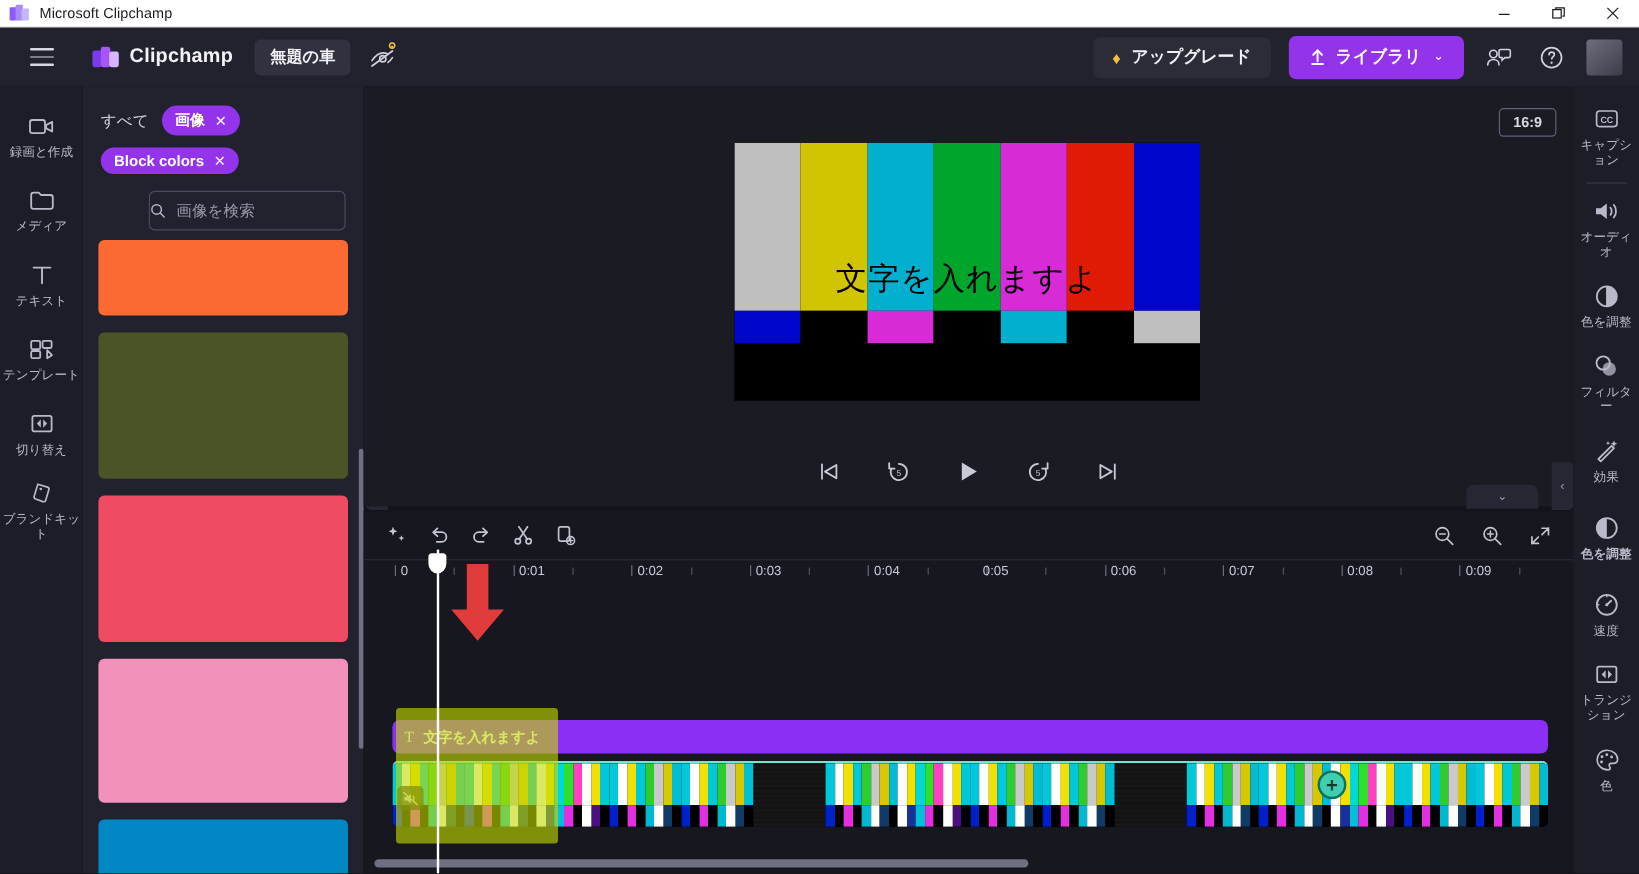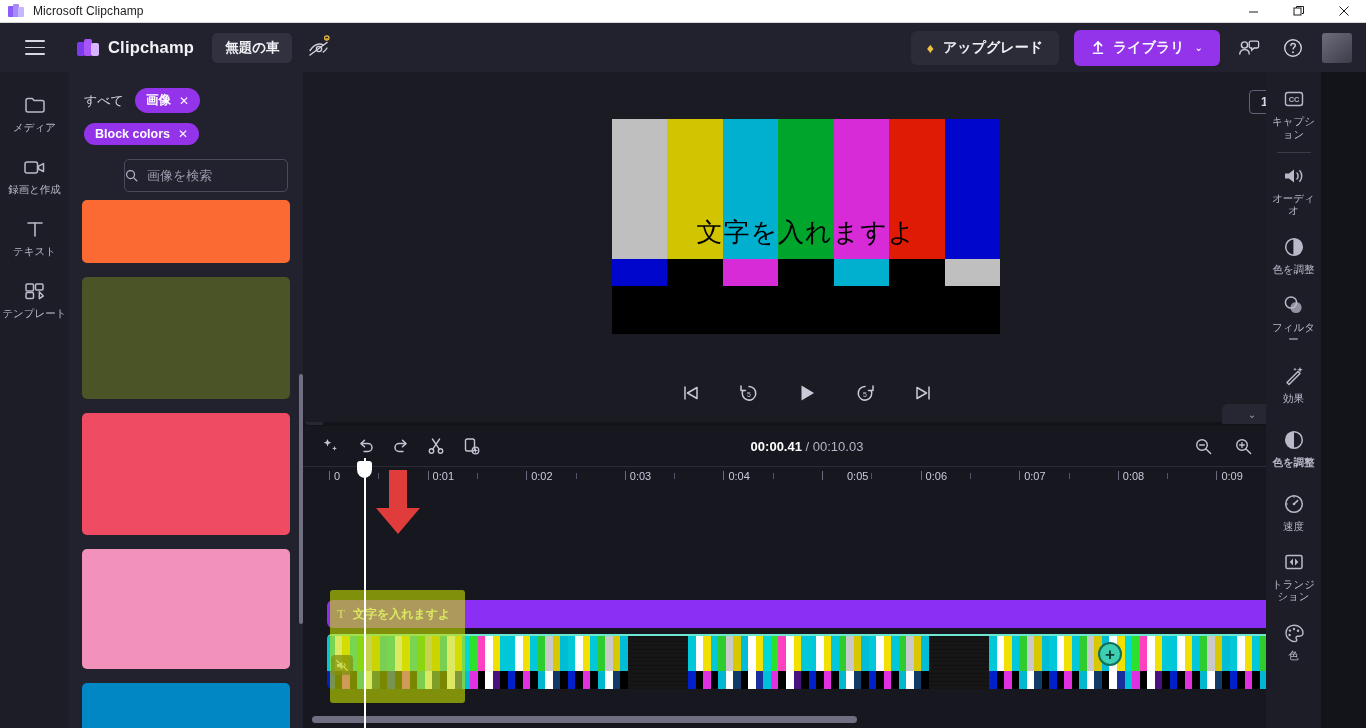--- a/index.html
+++ b/index.html
@@ -311,35 +311,35 @@
         <circle cx="11" cy="15.3" r="0.95" fill="#d0d0de"></circle>
       </svg>
     </div>
     <div class="avatar"></div>
   </div>
 
   <div class="rail">
 
     <div class="rail-item">
       <div class="rail-ico">
-        <svg width="24" height="22" viewBox="0 0 24 22">
-          <path d="M3 6.5c0-1.1.9-2 2-2h4.3l1.8 2H19c1.1 0 2 .9 2 2v7.5c0 1.1-.9 2-2 2H5c-1.1 0-2-.9-2-2z" fill="none" stroke="currentColor" stroke-width="1.5" stroke-linejoin="round"></path>
-        </svg>
-      </div>
-      <div class="rail-label">メディア</div>
-    </div>
-
-    <div class="rail-item">
-      <div class="rail-ico">
         <svg width="26" height="20" viewBox="0 0 26 20">
           <rect x="3" y="5" width="12.5" height="11" rx="2" fill="none" stroke="currentColor" stroke-width="1.5"></rect>
           <path d="M16.5 9.2l5-2.6v8l-5-2.6z" fill="none" stroke="currentColor" stroke-width="1.5" stroke-linejoin="round"></path>
         </svg>
       </div>
       <div class="rail-label">録画と作成</div>
+    </div>
+
+    <div class="rail-item">
+      <div class="rail-ico">
+        <svg width="24" height="22" viewBox="0 0 24 22">
+          <path d="M3 6.5c0-1.1.9-2 2-2h4.3l1.8 2H19c1.1 0 2 .9 2 2v7.5c0 1.1-.9 2-2 2H5c-1.1 0-2-.9-2-2z" fill="none" stroke="currentColor" stroke-width="1.5" stroke-linejoin="round"></path>
+        </svg>
+      </div>
+      <div class="rail-label">メディア</div>
     </div>
 
 
     <div class="rail-item">
       <div class="rail-ico">
         <svg width="22" height="22" viewBox="0 0 22 22">
           <line x1="4" y1="5" x2="18" y2="5" stroke="currentColor" stroke-width="1.6" stroke-linecap="round"></line>
           <line x1="11" y1="5" x2="11" y2="18" stroke="currentColor" stroke-width="1.6" stroke-linecap="round"></line>
         </svg>
       </div>
@@ -351,21 +351,40 @@
         <svg width="24" height="22" viewBox="0 0 24 22">
           <rect x="3" y="4" width="7.5" height="7" rx="1.2" fill="none" stroke="currentColor" stroke-width="1.5"></rect>
           <rect x="3" y="12.5" width="7.5" height="6" rx="1.2" fill="none" stroke="currentColor" stroke-width="1.5"></rect>
           <rect x="12.5" y="4" width="7.5" height="6" rx="1.2" fill="none" stroke="currentColor" stroke-width="1.5"></rect>
           <path d="M16.3 11.8l4 4.2-4 2.6z" fill="none" stroke="currentColor" stroke-width="1.5" stroke-linejoin="round"></path>
         </svg>
       </div>
       <div class="rail-label">テンプレート</div>
     </div>
 
-
+    <div class="rail-item">
+      <div class="rail-ico">
+        <svg width="24" height="20" viewBox="0 0 24 20">
+          <rect x="4" y="3.5" width="16" height="13" rx="1.6" fill="none" stroke="currentColor" stroke-width="1.5"></rect>
+          <path d="M11 6.5l-3.3 3.5L11 13.5z" fill="currentColor"></path>
+          <path d="M13 6.5l3.3 3.5L13 13.5z" fill="currentColor"></path>
+        </svg>
+      </div>
+      <div class="rail-label">切り替え</div>
+    </div>
+
+    <div class="rail-item">
+      <div class="rail-ico">
+        <svg width="24" height="22" viewBox="0 0 24 22">
+          <path d="M8.5 3.5l8 2.4c1 .3 1.5 1.3 1.2 2.3l-2.6 8.6c-.3 1-1.4 1.5-2.4 1.2l-6-2.1c-1-.4-1.5-1.4-1.2-2.4l2.6-8.6c.3-1 .4-1.7.4-1.4z" fill="none" stroke="currentColor" stroke-width="1.4" stroke-linejoin="round"></path>
+          <circle cx="11" cy="7.5" r="1.1" fill="currentColor"></circle>
+        </svg>
+      </div>
+      <div class="rail-label">ブランドキット</div>
+    </div>
 
   </div>
 
   <div class="library">
     <div class="chips">
       <div class="chip-plain">すべて</div>
       <div class="chip">
         <span>画像</span>
         <span class="x">✕</span>
       </div>
@@ -514,23 +533,20 @@
           </svg>
         </div>
         <div class="tl-btn">
           <svg width="20" height="20" viewBox="0 0 20 20">
             <rect x="4.5" y="3" width="9" height="12" rx="1.8" fill="none" stroke="#c3c3d2" stroke-width="1.4"></rect>
             <circle cx="14.5" cy="14.5" r="3.3" fill="none" stroke="#c3c3d2" stroke-width="1.3"></circle>
             <line x1="14.5" y1="12.8" x2="14.5" y2="16.2" stroke="#c3c3d2" stroke-width="1.2" stroke-linecap="round"></line>
             <line x1="12.8" y1="14.5" x2="16.2" y2="14.5" stroke="#c3c3d2" stroke-width="1.2" stroke-linecap="round"></line>
           </svg>
         </div>
-      </div>
-      <div class="tl-time">
-        <b>00:00.41</b><span> / </span><span>00:10.03</span>
       </div>
       <div class="tl-right">
         <div class="tl-btn">
           <svg width="19" height="19" viewBox="0 0 19 19">
             <circle cx="8" cy="8" r="5.3" fill="none" stroke="#c3c3d2" stroke-width="1.4"></circle>
             <line x1="12" y1="12" x2="16.6" y2="16.6" stroke="#c3c3d2" stroke-width="1.4" stroke-linecap="round"></line>
             <line x1="5.6" y1="8" x2="10.4" y2="8" stroke="#c3c3d2" stroke-width="1.3" stroke-linecap="round"></line>
           </svg>
         </div>
         <div class="tl-btn">
@@ -560,21 +576,21 @@
         <div class="tick" style="left: 223.2px;"></div>
         <div class="tlabel" style="left: 228.2px;">0:02</div>
         <div class="tick sub" style="left: 272.5px;"></div>
         <div class="tick" style="left: 321.8px;"></div>
         <div class="tlabel" style="left: 326.8px;">0:03</div>
         <div class="tick sub" style="left: 371.1px;"></div>
         <div class="tick" style="left: 420.4px;"></div>
         <div class="tlabel" style="left: 425.4px;">0:04</div>
         <div class="tick sub" style="left: 469.7px;"></div>
         <div class="tick" style="left: 519px;"></div>
-        <div class="tlabel" style="left: 544px;">0:05</div>
+        <div class="tlabel" style="left: 516px;">0:05</div>
         <div class="tick sub" style="left: 568.3px;"></div>
         <div class="tick" style="left: 617.6px;"></div>
         <div class="tlabel" style="left: 622.6px;">0:06</div>
         <div class="tick sub" style="left: 666.9px;"></div>
         <div class="tick" style="left: 716.2px;"></div>
         <div class="tlabel" style="left: 721.2px;">0:07</div>
         <div class="tick sub" style="left: 765.5px;"></div>
         <div class="tick" style="left: 814.8px;"></div>
         <div class="tlabel" style="left: 819.8px;">0:08</div>
         <div class="tick sub" style="left: 864.1px;"></div>
@@ -923,21 +939,21 @@
   <div class="playhead"></div>
 
   <div class="red-arrow">
     <svg width="54" height="66" viewBox="0 0 54 66">
       <path d="M18 0h18v38h13L27 64 5 38h13z" fill="#E03C3C"></path>
     </svg>
   </div>
 
   <div class="hscroll"></div>
 
-  <div class="rail" style="left:1266px; width:55px; background:#1d1d28; padding-top:8px;" id="right-rail">
+  <div class="rail" style="left:1311px; width:55px; background:#1d1d28; padding-top:8px;" id="right-rail">
       <div class="rail-item" style="width: 55px; min-height: 66px;">
         <div class="rail-ico">
           <svg width="22" height="18" viewBox="0 0 22 18">
             <rect x="2.5" y="2.5" width="17" height="13" rx="2.5" fill="none" stroke="currentColor" stroke-width="1.4"></rect>
             <text x="11" y="12.2" font-size="7.4" fill="currentColor" text-anchor="middle" font-family="Liberation Sans" font-weight="bold">CC</text>
           </svg>
         </div>
         <div class="rail-label">キャプション</div>
       </div>
       <div style="width: 34px; height: 1px; background: rgb(58, 58, 74); margin: 6px auto 4px;"></div>

